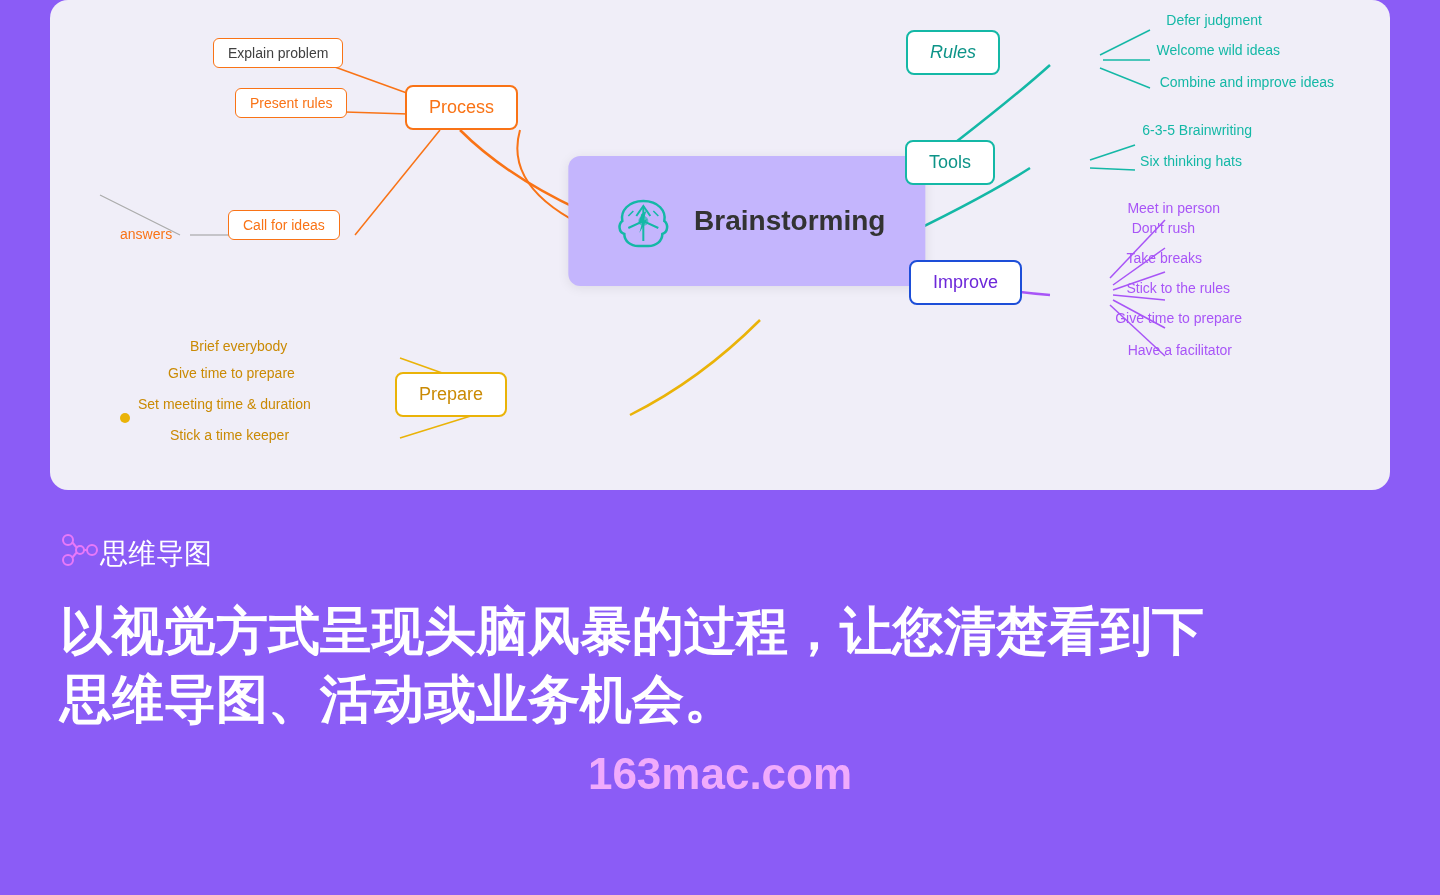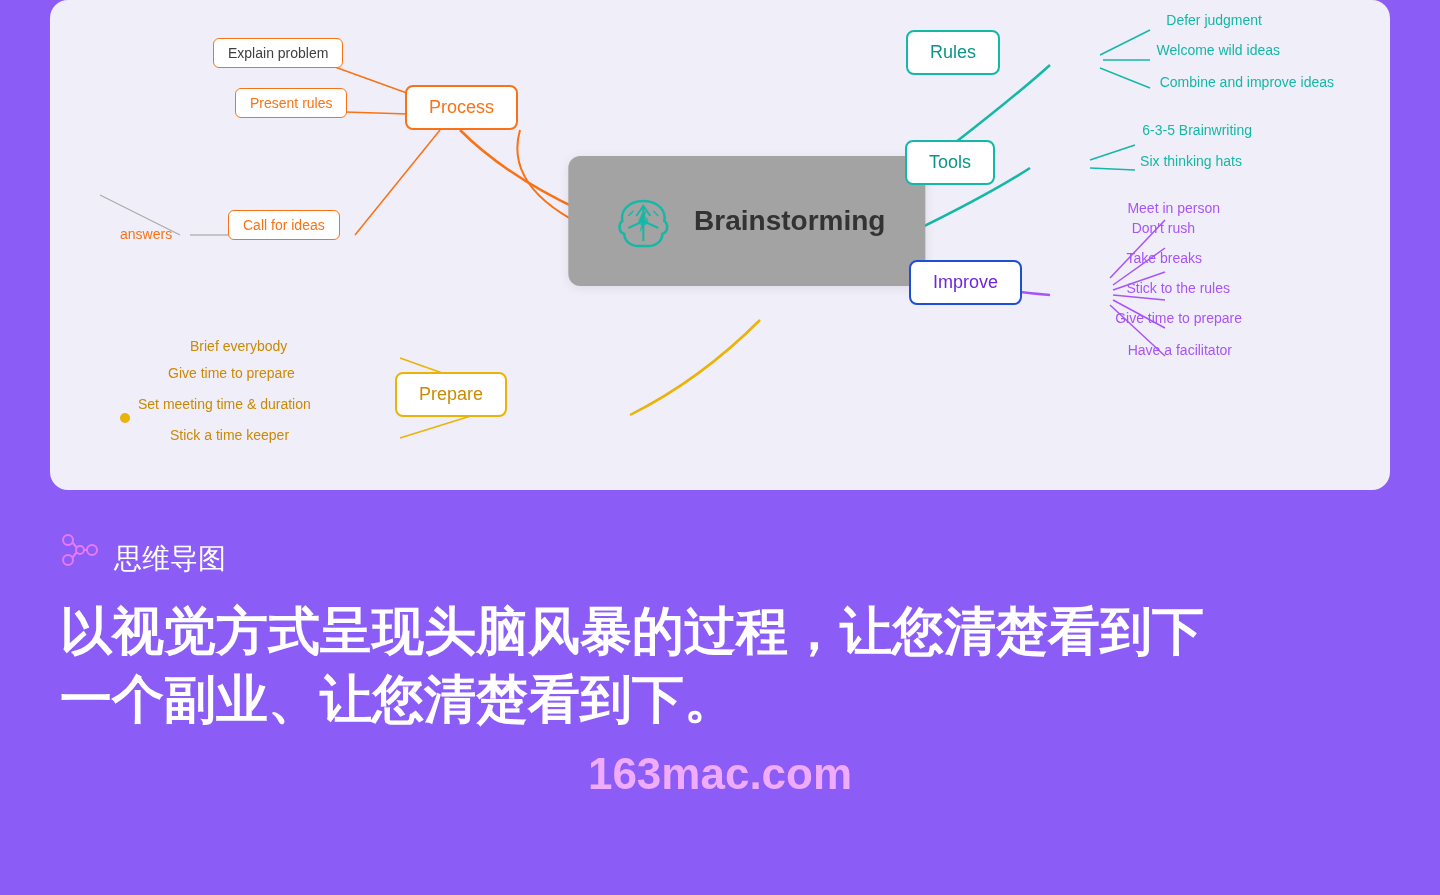--- a/index.html
+++ b/index.html
@@ -33,21 +33,21 @@
       width: 100%; height: 100%;
       pointer-events: none;
     }
 
     
     .center-node {
       position: absolute;
       left: 50%;
       top: 50%;
       transform: translate(-50%, -50%);
-      background: #a3a3a3;
+      background: #c4b5fd;
       border-radius: 12px;
       padding: 30px 40px;
       display: flex;
       align-items: center;
       gap: 16px;
       box-shadow: 0 2px 12px rgba(0,0,0,0.08);
       z-index: 10;
     }
 
     .center-node .brain-icon {
@@ -131,22 +131,21 @@
       z-index: 10;
     }
 
     
     .bottom-section {
       padding: 40px 60px 30px 60px;
     }
 
     .app-label {
       display: flex;
-      align-items: flex-end;
-      gap: 14px;
+      align-items: center;
       margin-bottom: 20px;
     }
 
     .app-icon {
       color: #e879f9;
       font-size: 32px;
     }
 
     .app-name {
       font-size: 28px;
@@ -240,21 +239,21 @@
     <div class="branch-node node-orange" style="left: 355px; top: 85px;">
       <span>Process</span>
     </div>
 
     <div class="small-node" style="left: 163px; top: 38px; border-color: #f97316; color: #404040;">Explain problem</div>
     <div class="small-node" style="left: 185px; top: 88px; border-color: #f97316; color: #f97316;">Present rules</div>
     <div class="small-node" style="left: 178px; top: 210px; border-color: #f97316; color: #f97316;">Call for ideas</div>
 
     <div class="leaf-text orange" style="left: 52px; top: 226px;">answers</div>
 
-    <div class="branch-node node-teal" style="right: 390px; top: 30px;">
+    <div class="branch-node node-teal" style="right: 390px; top: 30px; font-style: italic;">
       <span>Rules</span>
     </div>
 
     <div class="leaf-text teal" style="right: 128px; top: 12px;">Defer judgment</div>
     <div class="leaf-text teal" style="right: 110px; top: 42px;">Welcome wild ideas</div>
     <div class="leaf-text teal" style="right: 56px; top: 74px;">Combine and improve ideas</div>
 
     <div class="branch-node node-teal" style="right: 395px; top: 140px;">
       <span>Tools</span>
     </div>
@@ -298,16 +297,16 @@
         <circle cx="20" cy="20" r="4" stroke="#e879f9" stroke-width="2" fill="none"></circle>
         <line x1="12" y1="12" x2="17" y2="18" stroke="#e879f9" stroke-width="2"></line>
         <line x1="12" y1="28" x2="17" y2="22" stroke="#e879f9" stroke-width="2"></line>
         <line x1="24" y1="20" x2="27" y2="20" stroke="#e879f9" stroke-width="2"></line>
       </svg>
     </span>
     <span class="app-name">思维导图</span>
   </div>
   <div class="tagline">
     <div>以视觉方式呈现头脑风暴的过程，让您清楚看到下</div>
-    <div>一个副业、让您清楚看到下。</div>
+    <div>思维导图、活动或业务机会。</div>
   </div>
   <span class="website">163mac.com</span>
 </div>
 
 </body></html>

